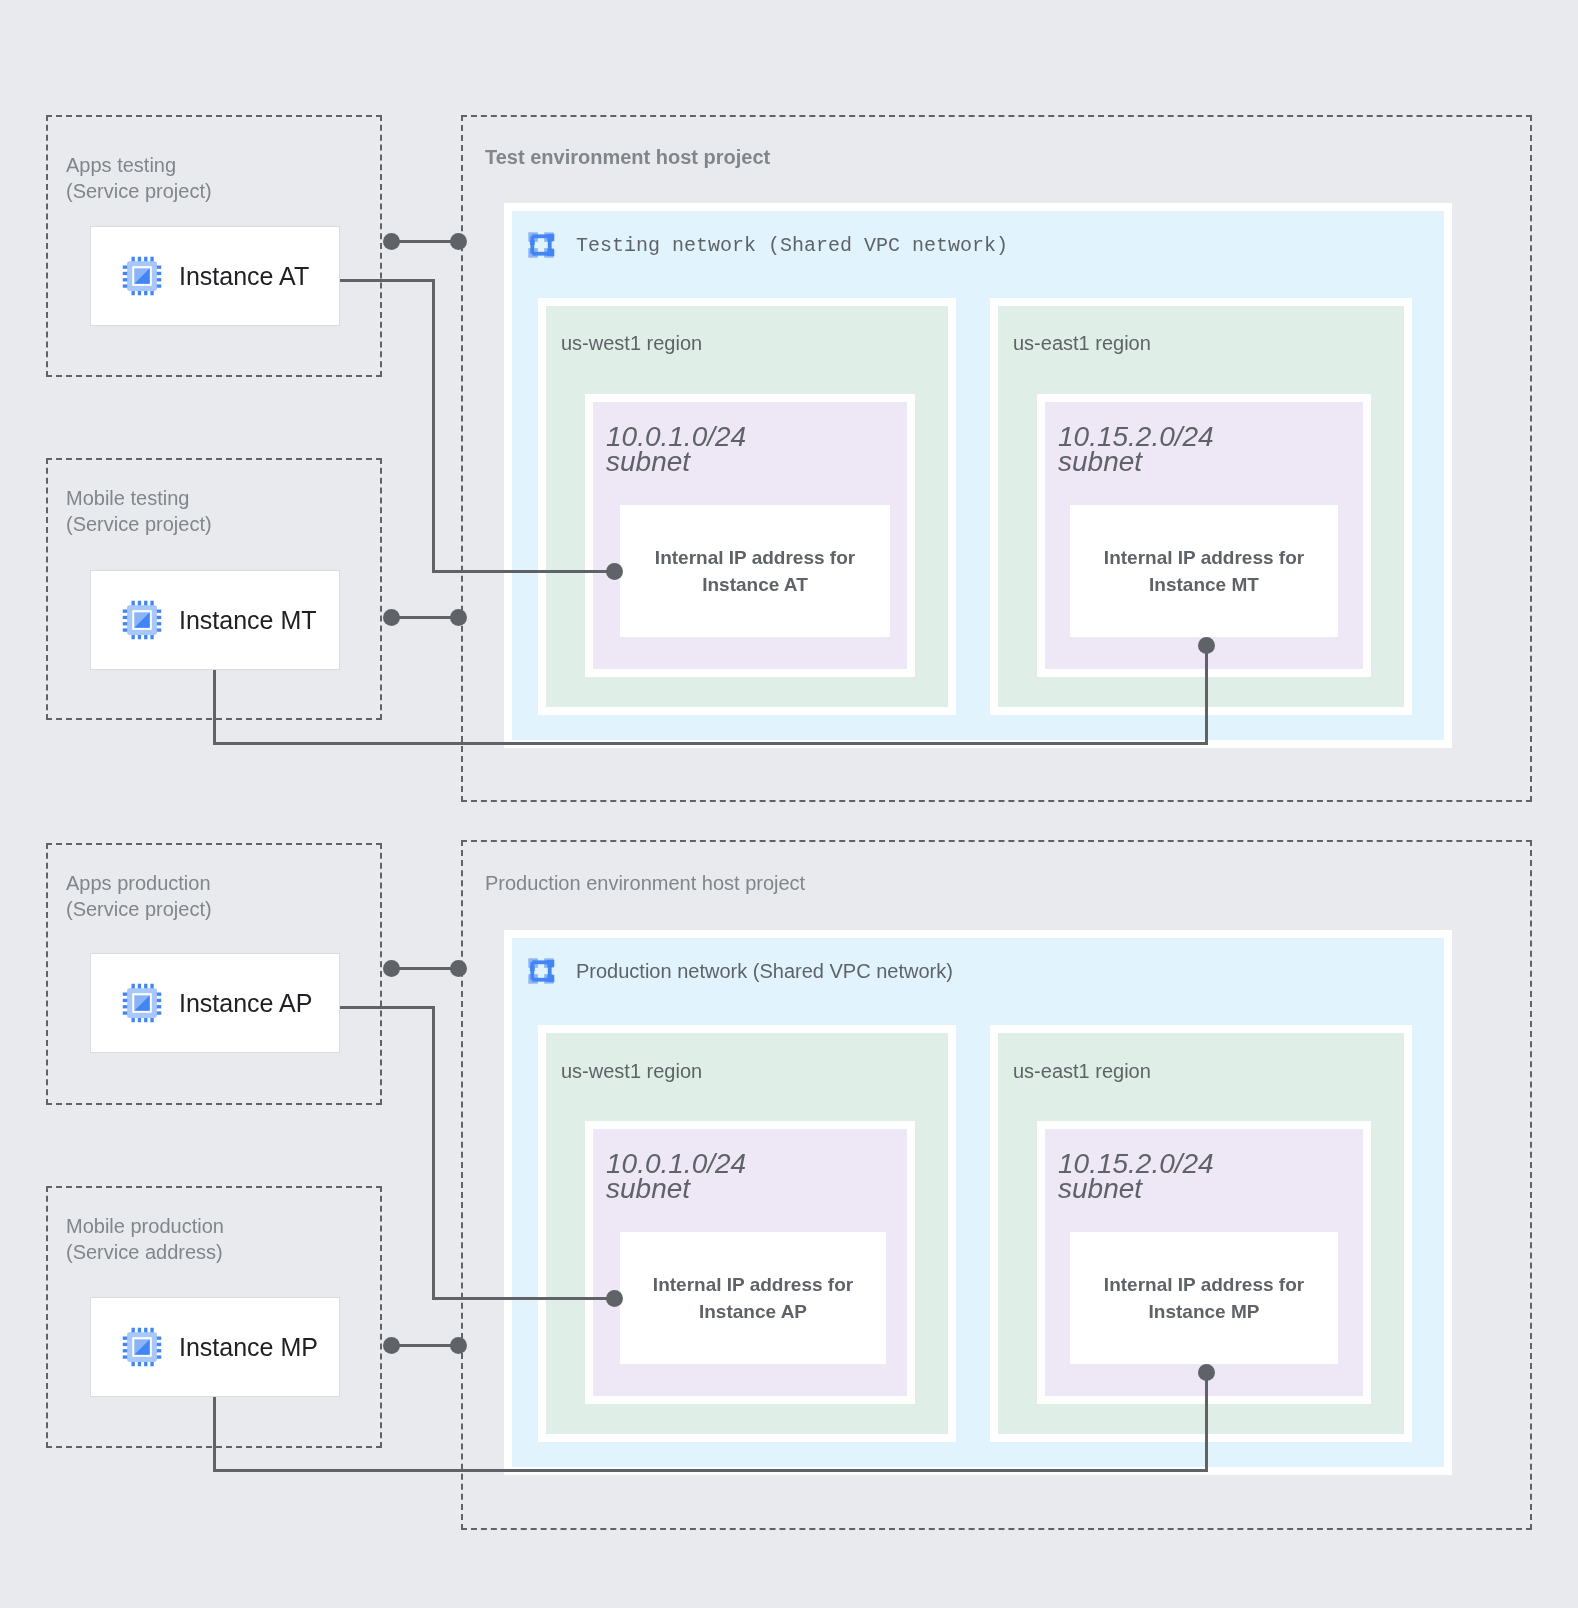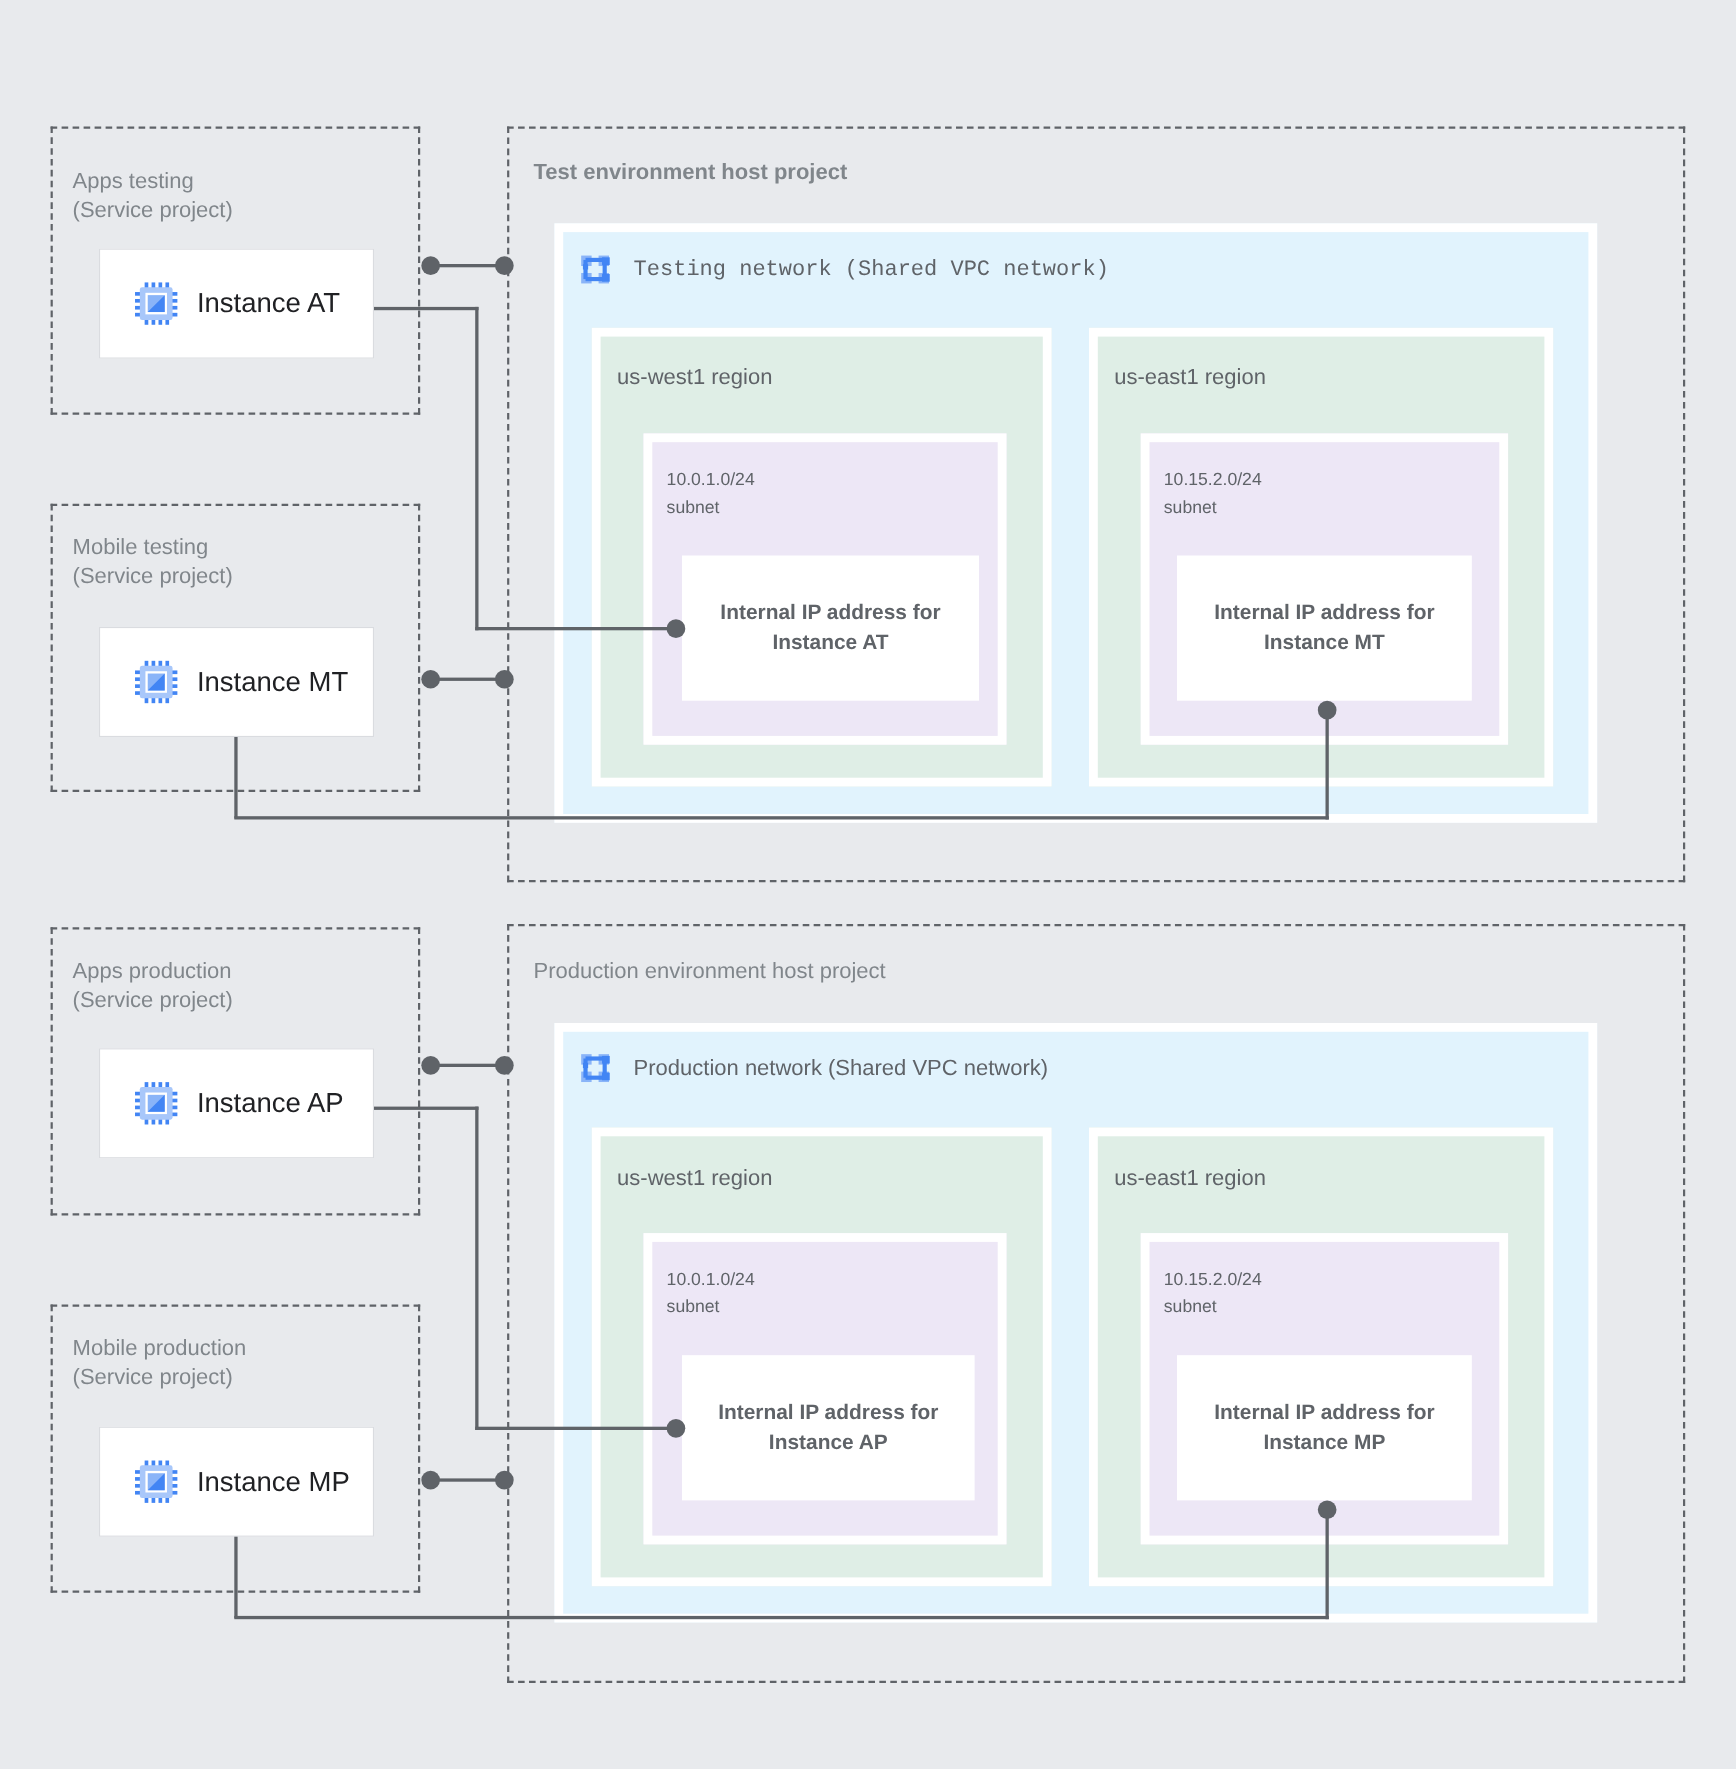--- a/index.html
+++ b/index.html
@@ -81,24 +81,25 @@
   }
 
   .subnet-box {
     position: absolute;
     background: #ede7f6;
     box-sizing: border-box;
     border: 8px solid #ffffff;
   }
   .subnet-label {
     position: absolute;
-    font-size: 16px;
+    font-size: 28px;
     line-height: 25px;
     color: #5f6368;
     white-space: pre-line;
+    font-style: italic;
   }
 
   .ip-box {
     position: absolute;
     background: #ffffff;
     box-sizing: border-box;
     display: flex;
     align-items: center;
     justify-content: center;
     text-align: center;
@@ -284,21 +285,21 @@
         <rect x="6.4" y="6.4" width="11.2" height="11.2" fill="#ffffff"></rect>
         <rect x="7.6" y="7.6" width="8.8" height="8.8" fill="#8ab4f8"></rect>
         <path d="M7.6 16.4 L16.4 16.4 L16.4 7.6 Z" fill="#4285f4"></path>
       </svg>
     </span>
     <span class="instance-label">Instance AP</span>
   </div>
 
   <div class="dashed-box" style="left:46px; top:1186px; width:336px; height:262px;"></div>
   <div class="box-label" style="left:66px; top:1213px; width:300px;">Mobile production
-(Service project)</div>
+(Service address)</div>
   <div class="instance-card" style="left:90px; top:1297px; width:250px; height:100px;">
     <span>
       <svg width="42" height="42" viewBox="0 0 24 24">
         <g fill="#4285f4">
           <rect x="6" y="1" width="1.9" height="3"></rect>
             <rect x="9.6" y="1" width="1.9" height="3"></rect>
           <rect x="13.2" y="1" width="1.9" height="3"></rect>
             <rect x="16.8" y="1" width="1.9" height="3"></rect>
           <rect x="6" y="20" width="1.9" height="3"></rect>
             <rect x="9.6" y="20" width="1.9" height="3"></rect>

